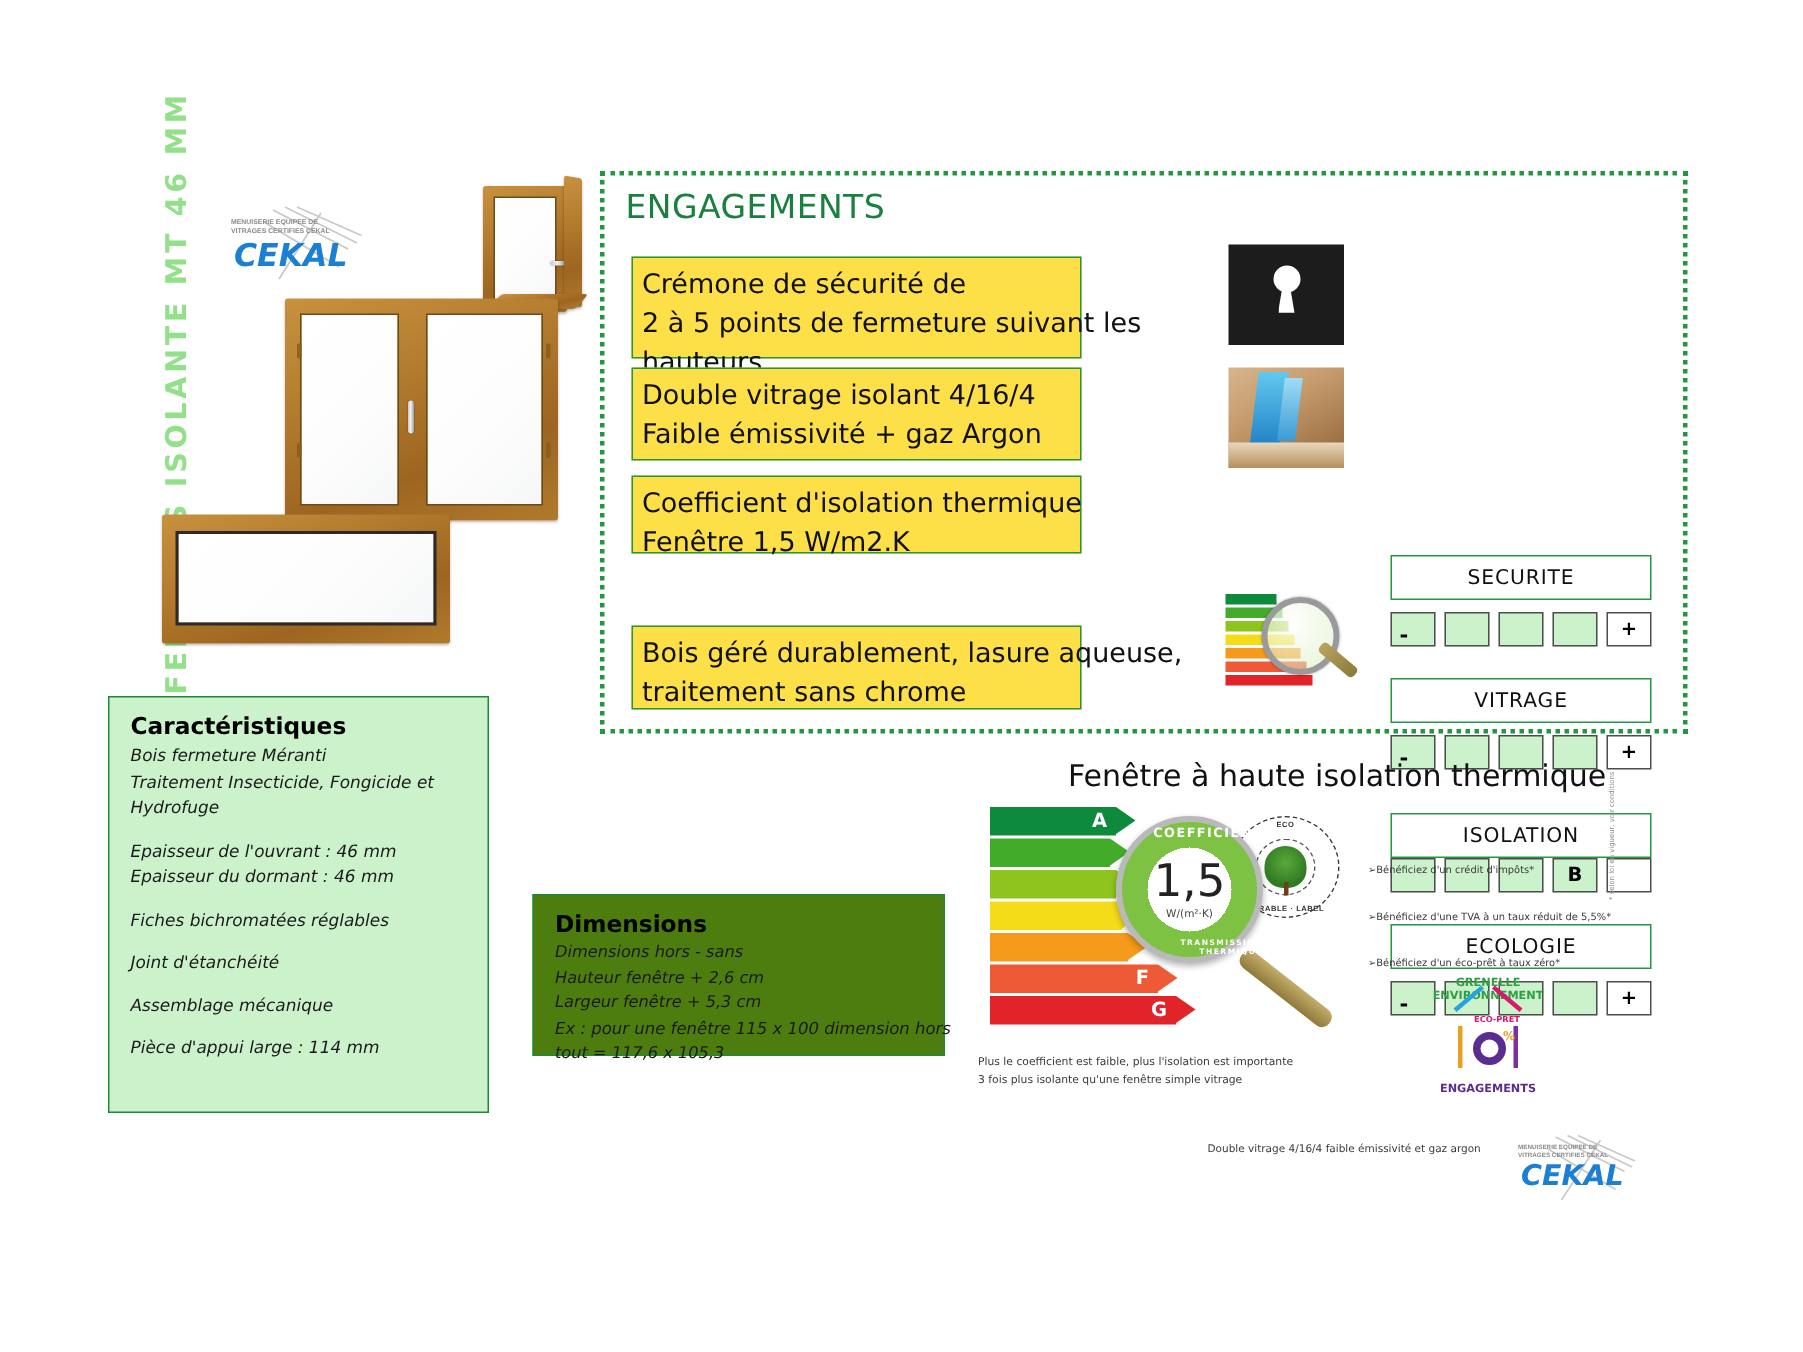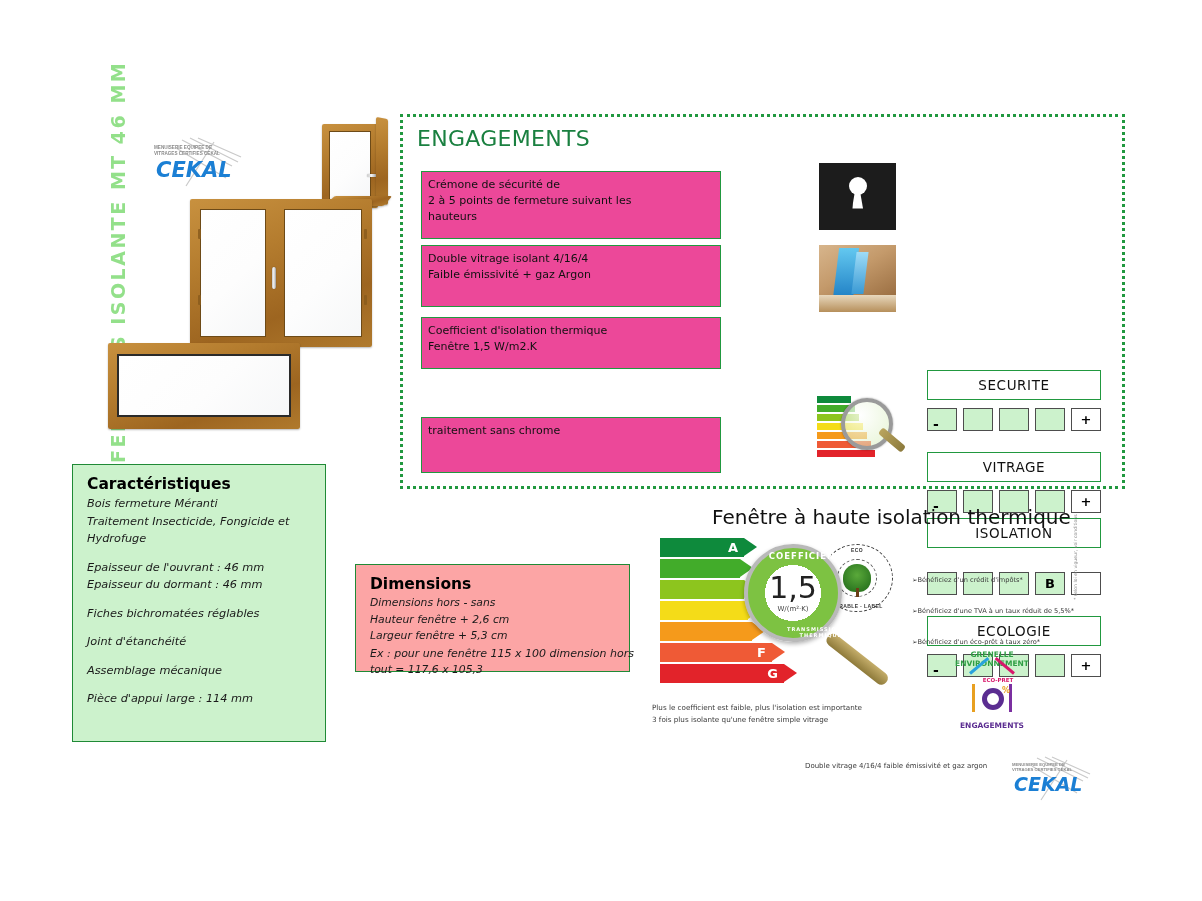--- a/index.html
+++ b/index.html
@@ -89,25 +89,25 @@
   #performance-title{
     position:absolute; left:14px; top:9px;
     font-family:"DejaVu Sans",sans-serif;
     font-size:22px;
     color:#1a8040;
     letter-spacing:.3px;
   }
   .perf-box{
     position:absolute;
     border:1.6px solid #21983f;
-    background:#ec4899;
+    background:#fde047;
     box-sizing:border-box;
     padding:5px 0 0 6px;
     font-family:"DejaVu Sans",sans-serif;
-    font-size:11px;
+    font-size:18px;
     color:#111;
     line-height:1.45;
   }
   .perf-box div{white-space:nowrap;}
 
   
   .rating-row{position:absolute;}
   .rating-label{
     position:absolute;
     border:1.8px solid #21983f;
@@ -222,21 +222,21 @@
   .picto-eco .t-bot{bottom:5%;}
 
   
   .card{
     position:absolute;
     box-sizing:border-box;
     border:1.8px solid #1f8a36;
     padding:10px 12px 10px 14px;
   }
   #caracteristiques-card{background:#ccf2cc;}
-  #dimensions-card{background:#fca5a5;}
+  #dimensions-card{background:#4d7c0f;margin-top:32px;}
   .card h3{
     margin:0 0 2px 0;
     font-family:"DejaVu Sans",sans-serif;
     font-size:15.5px;
     font-weight:bold;
     color:#000;
   }
   .card p{
     margin:0;
     font-family:"DejaVu Sans",sans-serif;
@@ -426,20 +426,21 @@
       <div>Double vitrage isolant 4/16/4</div>
       <div>Faible émissivité + gaz Argon</div>
     </div>
 
     <div class="perf-box" style="left:18px;top:200px;width:300px;height:52px;">
       <div>Coefficient d'isolation thermique</div>
       <div>Fenêtre 1,5 W/m2.K</div>
     </div>
 
     <div class="perf-box" style="left:18px;top:300px;width:300px;height:56px;">
+      <div>Bois géré durablement, lasure aqueuse,</div>
       <div>traitement sans chrome</div>
     </div>
 
     <div class="picto picto-keyhole" style="left:416px;top:46px;width:77px;height:67px;">
       <div style="position:relative;width:24px;height:40px;">
         <div class="kh-head" style="position:absolute;left:3px;top:0;"></div>
         <div class="kh-body"></div>
       </div>
     </div>
 
@@ -490,21 +491,21 @@
             <span>-</span>
           </div>
         <div class="rbox"></div>
         <div class="rbox"></div>
         <div class="rbox"></div>
         <div class="rbox white">+</div>
       </div>
     </div>
 
     <div class="rating-row">
-      <div class="rating-label" style="left:524px;top:198px;">ISOLATION</div>
+      <div class="rating-label" style="left:524px;top:222px;">ISOLATION</div>
       <div class="boxes" style="left:524px;top:252px;">
         <div class="rbox"></div>
         <div class="rbox"></div>
         <div class="rbox"></div>
         <div class="rbox">B</div>
         <div class="rbox white"></div>
       </div>
     </div>
 
     <div class="rating-row">

